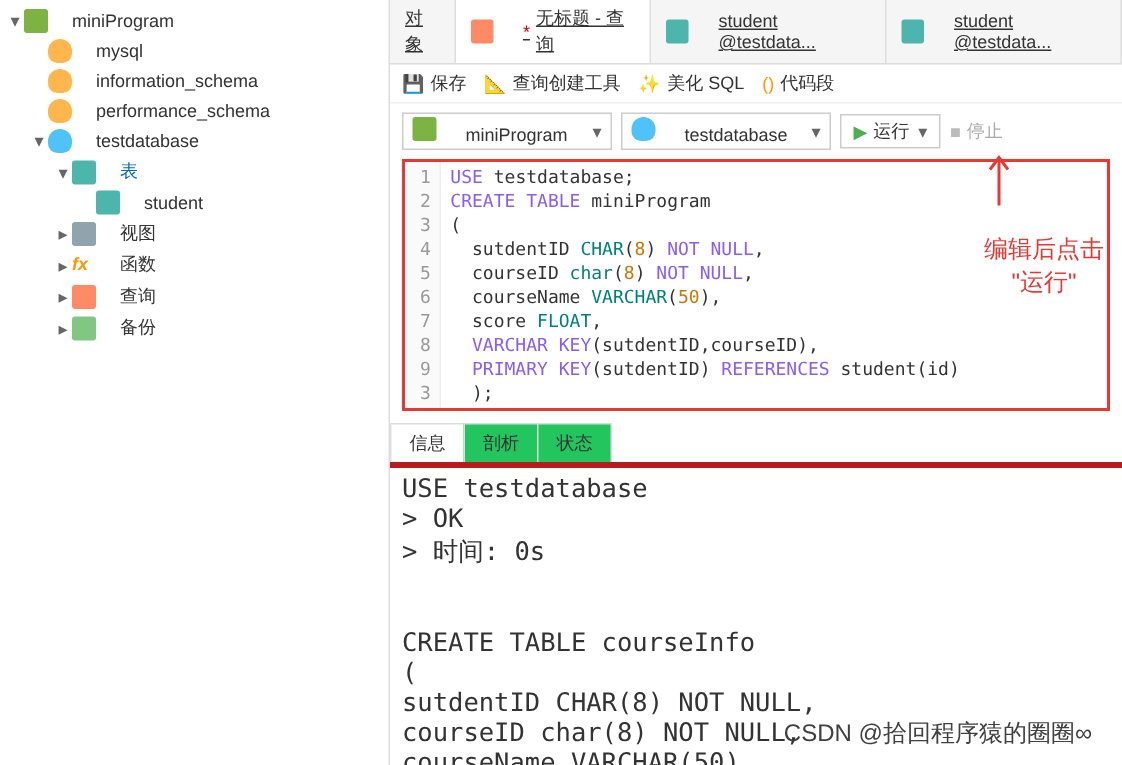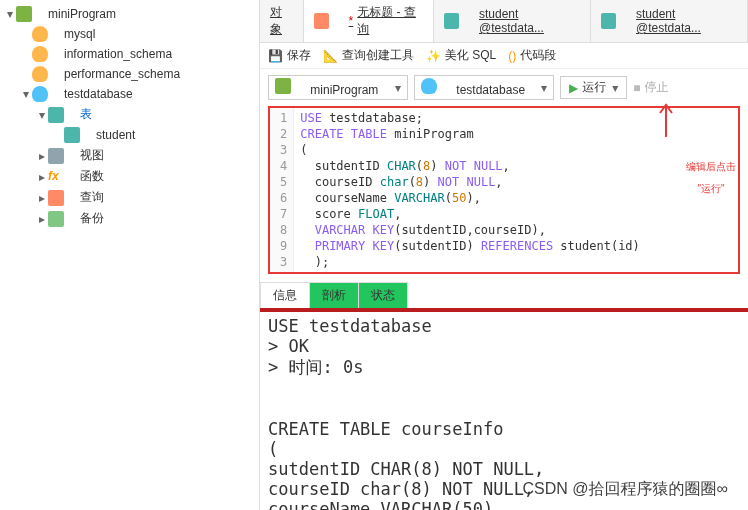--- a/index.html
+++ b/index.html
@@ -37,21 +37,21 @@
 .editor-wrap { border: 2px solid #e53935; margin: 0 8px; position: relative; }
 .editor { display: flex; font-family: Consolas, monospace; font-size: 12px; }
 .gutter { background: #fafafa; color: #999; text-align: right; padding: 2px 6px 2px 10px; border-right: 1px solid #eee; }
 .gutter div { line-height: 16px; }
 .code { padding: 2px 6px; flex: 1; }
 .code div { line-height: 16px; white-space: pre; }
 .kw { color: #8b5cf6; }
 .ty { color: #008080; }
 .nn { color: #cc7700; }
 .star { color: #d00; }
-.annot { position: absolute; right: 2px; top: 48px; color: #e53935; font-size: 10px; text-align: center; line-height: 22px; }
+.annot { position: absolute; right: 2px; top: 48px; color: #e53935; font-size: 16px; text-align: center; line-height: 22px; }
 .arrow-svg { position: absolute; top: -9px; right: 62px; }
 .out-tabs { display: flex; border-bottom: 4px solid #b91c1c; margin-top: 8px; }
 .out-tab { padding: 4px 12px; border: 1px solid #ddd; border-bottom: none; margin-right: -1px; background: #22c55e; cursor: pointer; }
 .out-tab.active { background: #fff; }
 .output { font-family: Consolas, monospace; font-size: 17px; padding: 4px 8px; white-space: pre; overflow: auto; flex: 1; }
 .watermark { position: absolute; right: 20px; bottom: 10px; color: #404040; font-size: 16px; pointer-events: none; }
 .tri-green { color: #4caf50; }
 .sq-gray { color: #bbb; }
 </style>
 </head>

